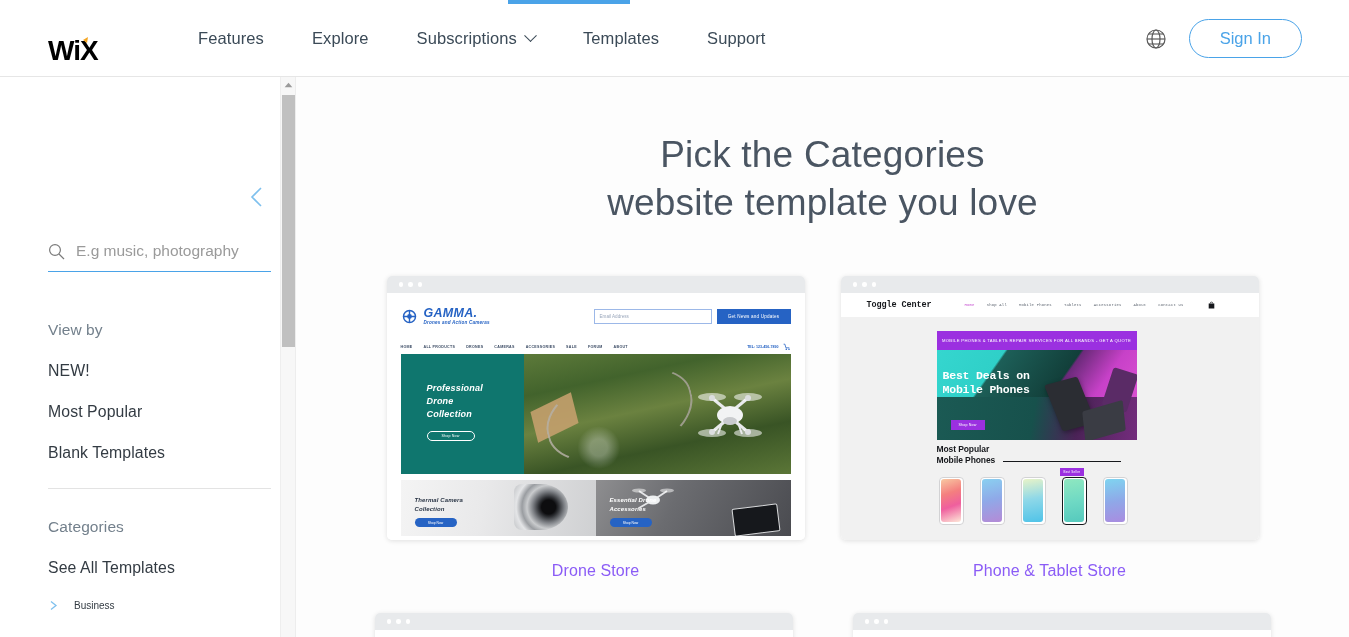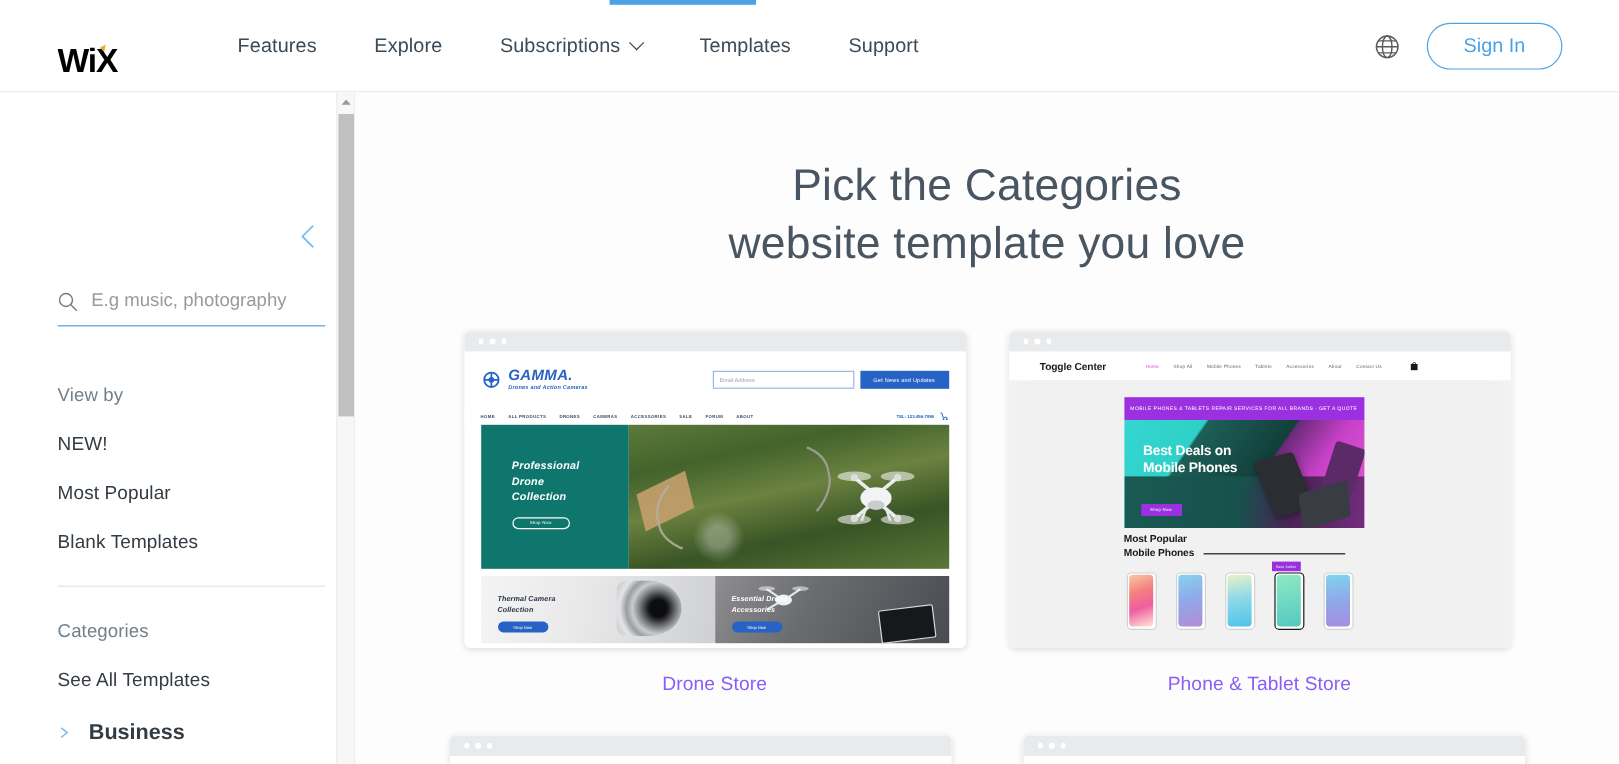--- a/index.html
+++ b/index.html
@@ -92,21 +92,21 @@
   #viewby-block { top: 244px; }
   #sidebar-divider {
     position: absolute; left: 48px; top: 411px;
     width: 223px; height: 1px; background: #e3e3e3;
   }
   #categories-block { top: 441px; }
   .cat-row {
     display: flex; align-items: center; gap: 15px;
     margin-bottom: 22px; cursor: pointer;
   }
-  .cat-row .cat-label { font-size: 18px; color: #333b43; font-weight: bold; }
+  .cat-row .cat-label { font-size: 10px; color: #333b43; }
   .chev { width: 11px; height: 11px; flex: 0 0 11px; }
 
   
   #scrollbar {
     position: absolute; right: 0; top: 0;
     width: 15px; height: 560px; background: #f7f7f7;
     border-left: 1px solid #eeeeee;
   }
   #sb-up {
     position: absolute; top: 0; left: 0; width: 15px; height: 16px;
@@ -264,21 +264,21 @@
     position: absolute; right: 6%; bottom: 4%;
     width: 46px; height: 28px; background: #16181c;
     border: 1.5px solid #d8d9db; border-radius: 2px;
     transform: rotate(-7deg);
   }
 
   
   .c2-body { background: #f1f1f1; height: 247px; position: relative; }
   .c2-top {
     height: 24px; background: #ffffff; display: flex;
-    align-items: center; padding: 0 26px;
+    align-items: center; padding: 0 26px; font-family: Liberation Mono, monospace;
   }
   .c2-brand { font-size: 8.5px; font-weight: bold; color: #16181c; letter-spacing: -.1px; }
   .c2-nav { display: flex; align-items: center; gap: 12px; margin-left: 33px; }
   .c2-nav-item { font-size: 3.9px; color: #5d6570; letter-spacing: .2px; }
   .c2-nav-item.active { color: #c64fd0; }
   .c2-bag { width: 7px; height: 8px; margin-left: 12px; }
   .c2-inner { margin: 0 18px; background: #f1f1f1; height: 223px; position: relative; }
   .c2-hero { position: absolute; left: 78px; top: 14px; width: 200px; }
   .c2-banner {
     height: 19px; background: #9b30e0; color: #ffffff;
@@ -287,23 +287,23 @@
   }
   .c2-img {
     height: 90px; position: relative; overflow: hidden;
     background: linear-gradient(125deg, #35d6cf 0%, #2fd0c8 26%, #1d5f58 27%, #123f3a 55%, #6b2a7a 56%, #c741c8 72%, #e85ad8 100%);
   }
   .c2-img-plate {
     position: absolute; left: 0; right: 0; bottom: 0; height: 48%;
     background: linear-gradient(100deg, #1b5a54 0%, #17514c 48%, #4b2357 70%, #742c7d 100%);
   }
   .c2-hero-title {
-    position: absolute; left: 16px; top: 19px;
+    position: absolute; left: 6px; top: 19px;
     font-size: 11.5px; font-weight: bold; color: #ffffff;
-    line-height: 1.22; letter-spacing: -.2px; z-index: 3;
+    line-height: 1.22; letter-spacing: -.2px; z-index: 3; font-family: Liberation Mono, monospace;
   }
   .c2-hero-btn {
     position: absolute; left: 14px; bottom: 10px; z-index: 3;
     width: 34px; height: 10px; background: #9b30e0; color: #fff;
     font-size: 3.6px; display: flex; align-items: center;
     justify-content: center; letter-spacing: .2px;
   }
   .c2-dev1 {
     position: absolute; right: 50px; bottom: 12%;
     width: 34px; height: 50px; background: #2b2d33;

